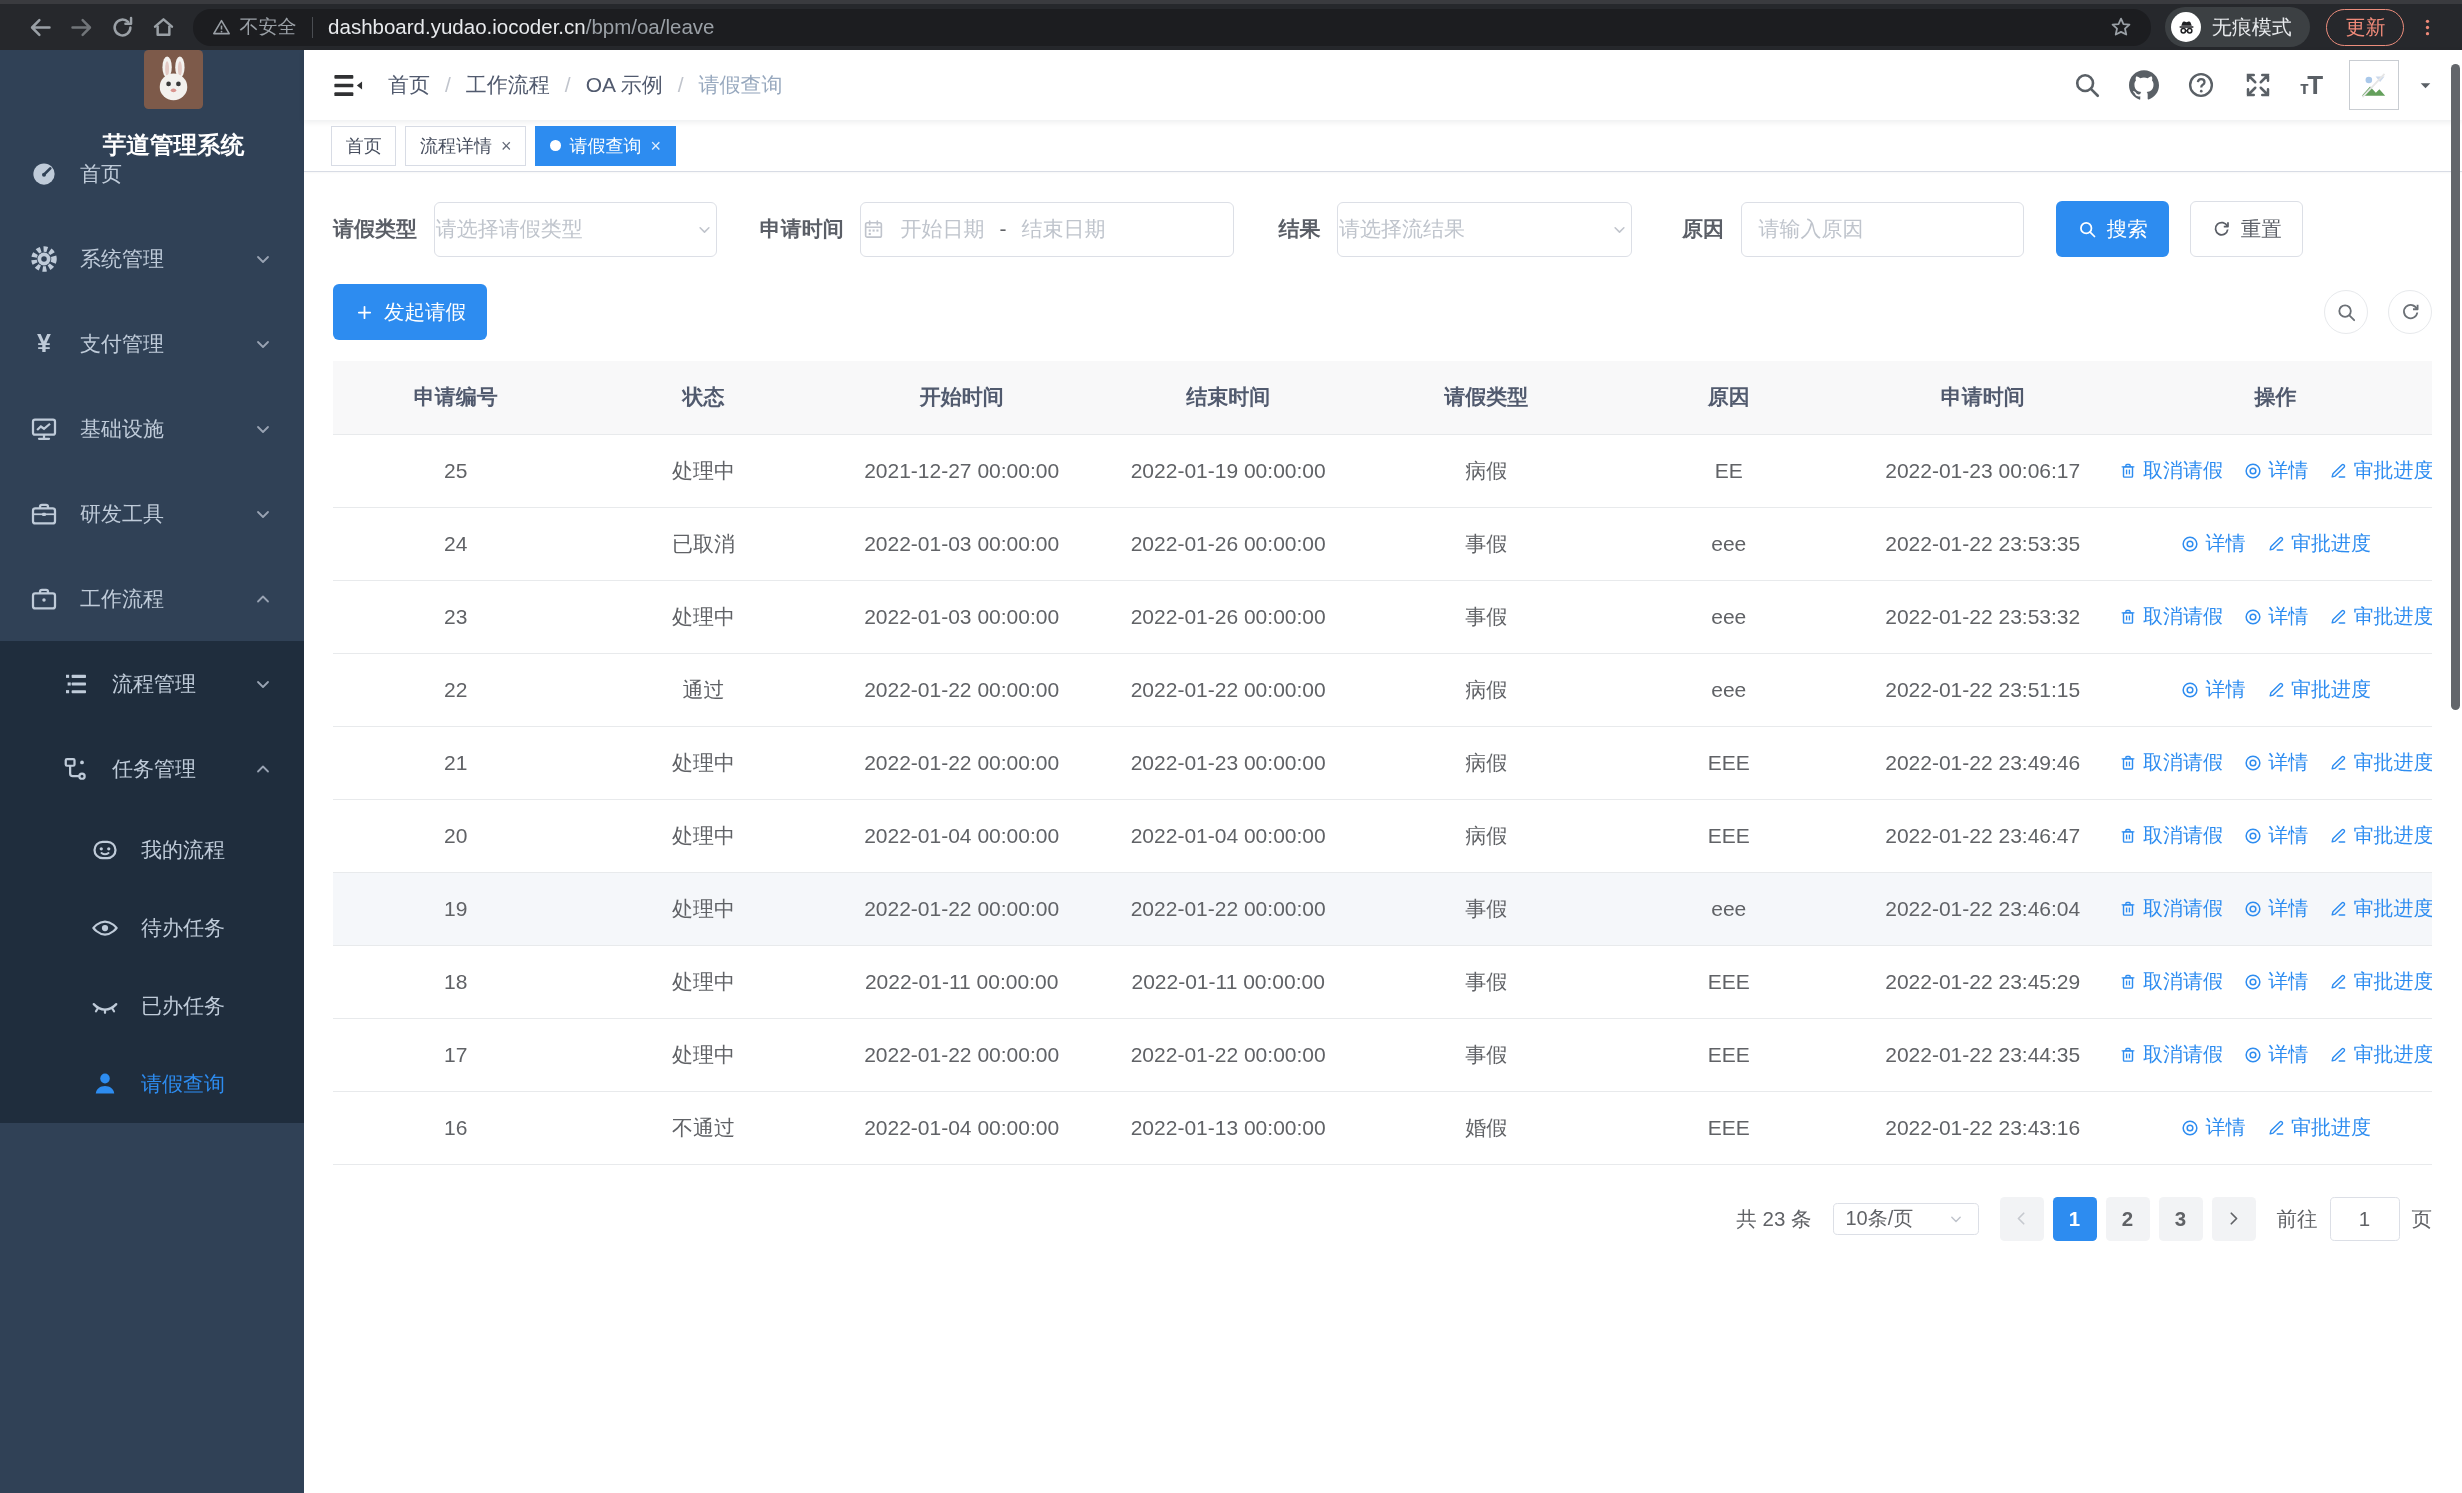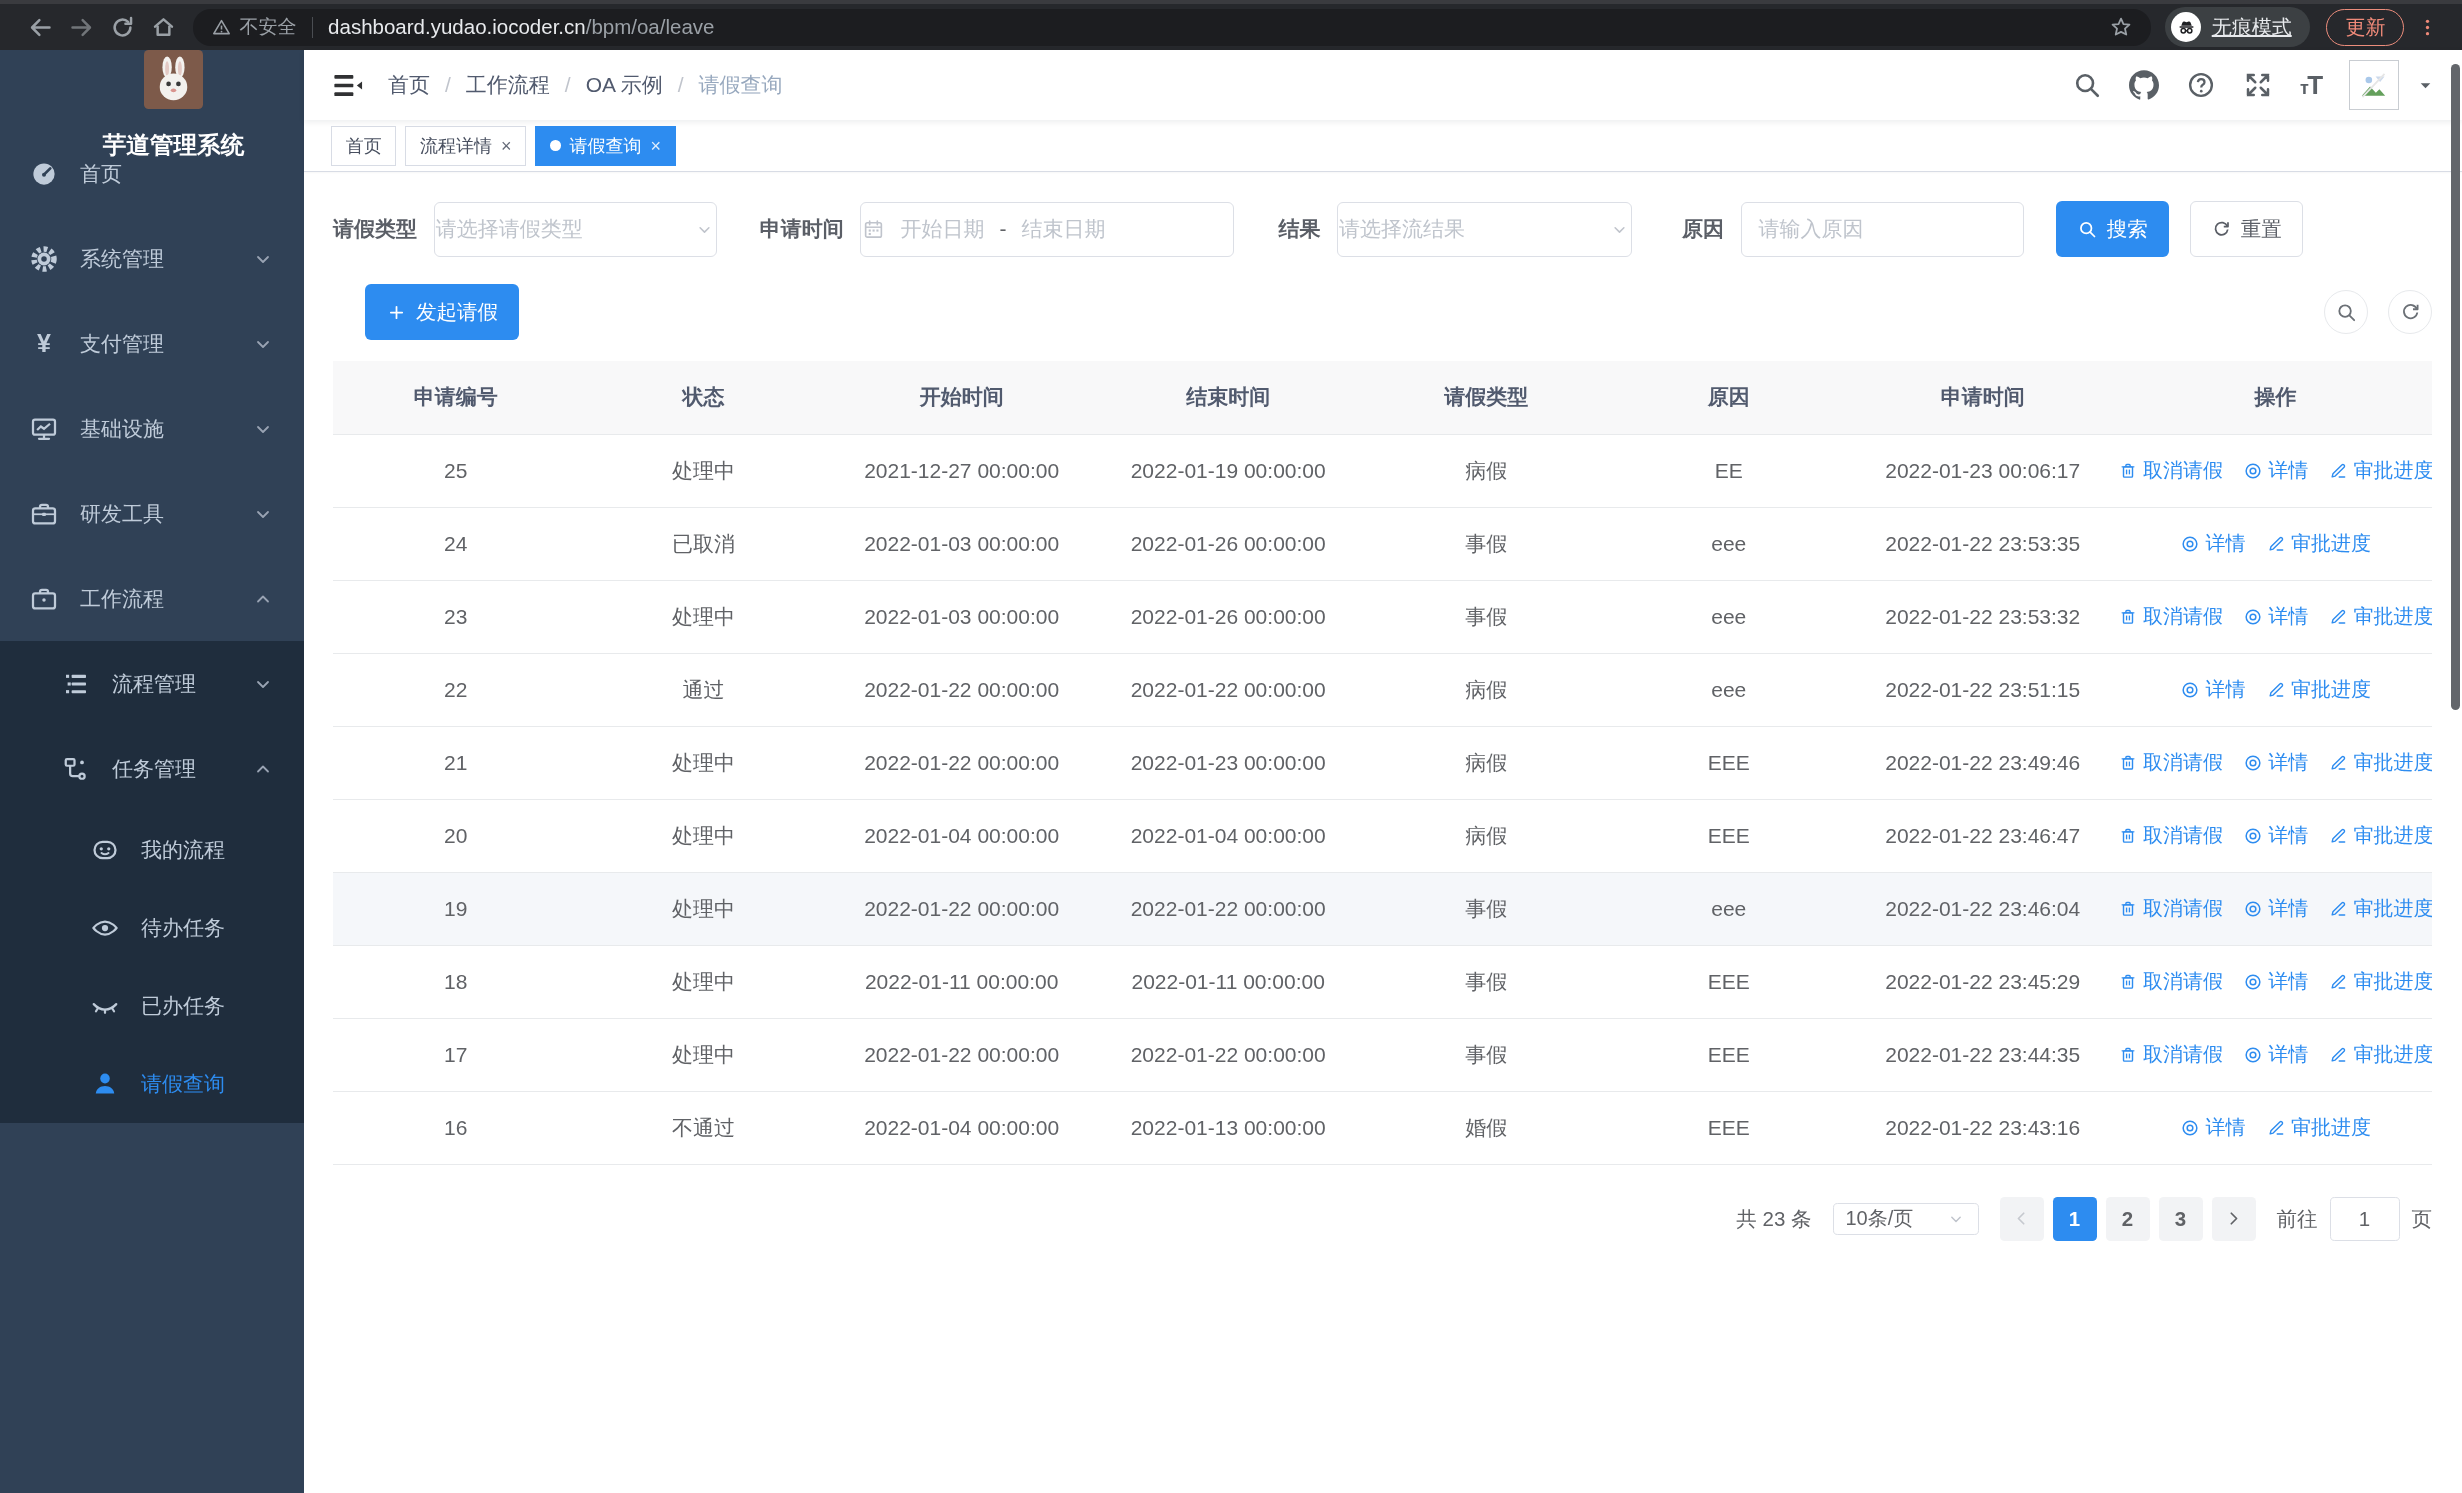--- a/index.html
+++ b/index.html
@@ -13,21 +13,21 @@
   .bb-btn{width:41px;height:41px;display:flex;align-items:center;justify-content:center;color:#9aa0a6;flex-shrink:0;}
   .bb-btn svg{width:27px;height:27px;}
   .omnibox{flex:1;height:37px;background:#1c1d20;border-radius:18px;margin:0 13.7px 0 9px;display:flex;align-items:center;padding:0 18px;min-width:0;}
   .sec-chip{display:flex;align-items:center;gap:7.6px;color:#9aa0a6;font-size:19px;}
   .sec-chip svg{width:21px;height:21px;}
   .omni-sep{width:1.5px;height:21px;background:#4a4d52;margin:0 15px;}
   .url{font-size:20.5px;color:#e8eaed;white-space:nowrap;}
   .url .path{color:#9aa0a6;}
   .star-btn{margin-left:auto;color:#9aa0a6;}
   .star-btn svg{width:24px;height:24px;}
-  .incog-chip{height:40px;border-radius:20px;background:#3c4043;color:#e8eaed;display:flex;align-items:center;gap:10.6px;padding:0 18px 0 6px;font-size:20px;flex-shrink:0;text-decoration:underline;}
+  .incog-chip{height:40px;border-radius:20px;background:#3c4043;color:#e8eaed;display:flex;align-items:center;gap:10.6px;padding:0 18px 0 6px;font-size:20px;flex-shrink:0;}
   .incog-avatar{width:30px;height:30px;border-radius:50%;background:#fff;display:flex;align-items:center;justify-content:center;}
   .incog-avatar svg{width:23px;height:23px;}
   .update-pill{height:37px;border:1.5px solid #ec8d7c;border-radius:20px;color:#f08a79;background:transparent;font-size:20px;padding:0 18px;margin-left:16.7px;display:flex;align-items:center;flex-shrink:0;cursor:pointer;}
   .dots-btn{color:#f08a79;margin-left:7.6px;width:30px;height:37px;display:flex;align-items:center;justify-content:center;}
   .dots-btn svg{width:23px;height:23px;}
 
   
   .app{display:flex;height:1443px;}
   .sidebar{width:304px;background:var(--sidebar-bg);flex-shrink:0;overflow:hidden;}
   .logo-row{height:81px;display:flex;align-items:center;gap:20px;padding-left:43px;flex-direction:column;}
@@ -86,21 +86,21 @@
   .date-sep{color:#606266;font-size:21px;}
   .w-result{width:295px;margin-right:50px;}
   .reason-input{width:283px;height:55px;border:1.5px solid #dcdfe6;border-radius:6px;padding:0 16.7px;font-size:21px;color:#606266;font-family:inherit;margin-right:32px;outline:none;}
   .reason-input::placeholder{color:#bfc4cc;}
   .btn{height:56px;border-radius:6px;font-size:20.5px;display:inline-flex;align-items:center;gap:9px;padding:0 20px;border:1.5px solid transparent;cursor:pointer;font-family:inherit;white-space:nowrap;}
   .btn svg{width:21px;height:21px;}
   .btn-primary{background:var(--accent);color:#fff;}
   .btn-plain{background:#fff;border-color:#dcdfe6;color:#5a5e66;}
   .search-btn{margin-right:21px;}
 
-  .toolbar-row{display:flex;align-items:center;margin-top:27px;margin-left:32px;}
+  .toolbar-row{display:flex;align-items:center;margin-top:27px;}
   .toolbar-right{margin-left:auto;display:flex;gap:20px;}
   .circle-btn{width:44px;height:44px;border-radius:50%;border:1.5px solid #e7e9ec;display:flex;align-items:center;justify-content:center;color:#6b7076;background:#fff;cursor:pointer;}
   .circle-btn svg{width:23px;height:23px;}
 
   table{width:100%;border-collapse:collapse;margin-top:21px;table-layout:fixed;}
   th{background:#f8f8f9;color:#515a6e;font-size:21px;font-weight:600;height:73px;text-align:center;border-bottom:0.8px solid #e8eaec;}
   td{height:73px;text-align:center;font-size:21px;color:#606266;border-bottom:0.8px solid #e8eaec;overflow:hidden;}
   tr.highlight td{background:#f5f7fa;}
   .actions{display:flex;justify-content:center;align-items:center;gap:20px;white-space:nowrap;}
   .action-link{color:var(--accent);font-size:20px;display:inline-flex;align-items:center;gap:5.3px;cursor:pointer;text-decoration:none;}

